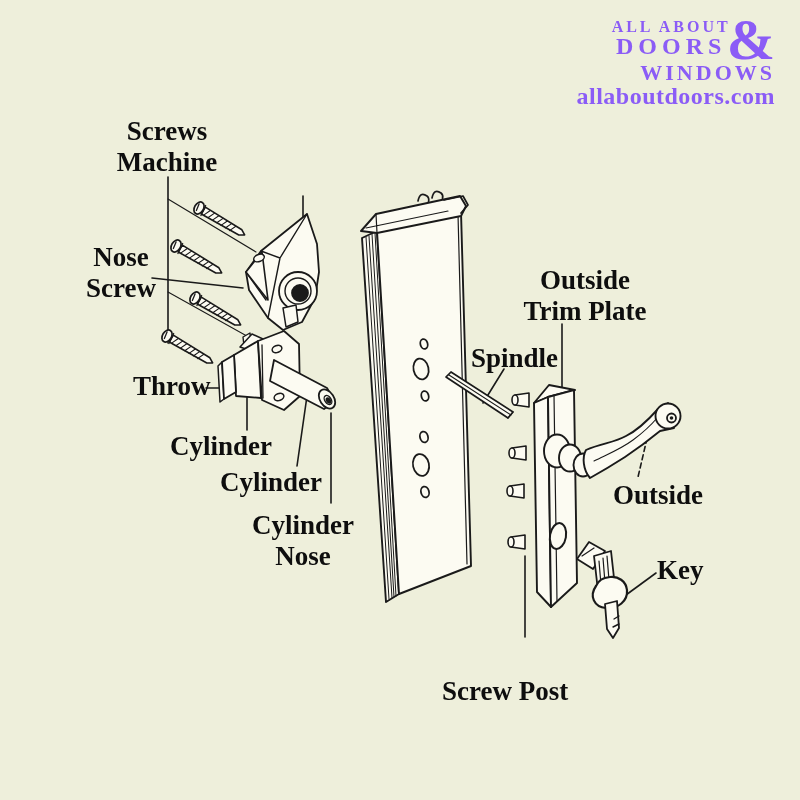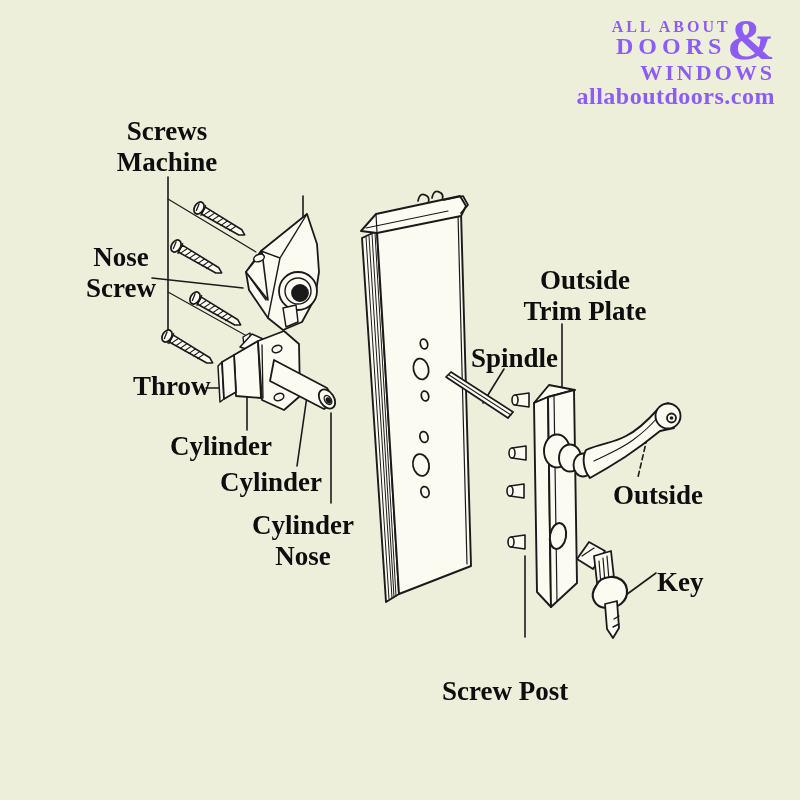--- a/index.html
+++ b/index.html
@@ -18,21 +18,21 @@
   #lbl-machine-screws{left:167px;top:116px;}
   #lbl-inside-latch{left:299px;top:139px;}
   #lbl-nose-piece{left:121px;top:242px;}
   #lbl-throw{left:133px;top:371px;}
   #lbl-deadbolt{left:170px;top:431px;}
   #lbl-cylinder{left:220px;top:467px;}
   #lbl-cylinder-face{left:303px;top:510px;}
   #lbl-spindle{left:471px;top:343px;}
   #lbl-outside-trim-plate{left:585px;top:265px;}
   #lbl-outside-lever{left:658px;top:480px;}
-  #lbl-key{left:657px;top:555px;margin-top:12px;}
+  #lbl-key{left:657px;top:555px;}
   #lbl-screw-post{left:442px;top:676px;}
 
   #logo{
     position:absolute;top:19px;right:25px;z-index:2;
     color:#8b5cf6;font-weight:bold;text-align:right;user-select:none;
   }
   .logo-row1{display:flex;align-items:flex-start;justify-content:flex-end;}
   .logo-stack{text-align:center;}
   .l1{font-size:16px;line-height:16px;letter-spacing:3px;}
   .l2{font-size:24px;line-height:21px;letter-spacing:5px;margin-top:1px;}

